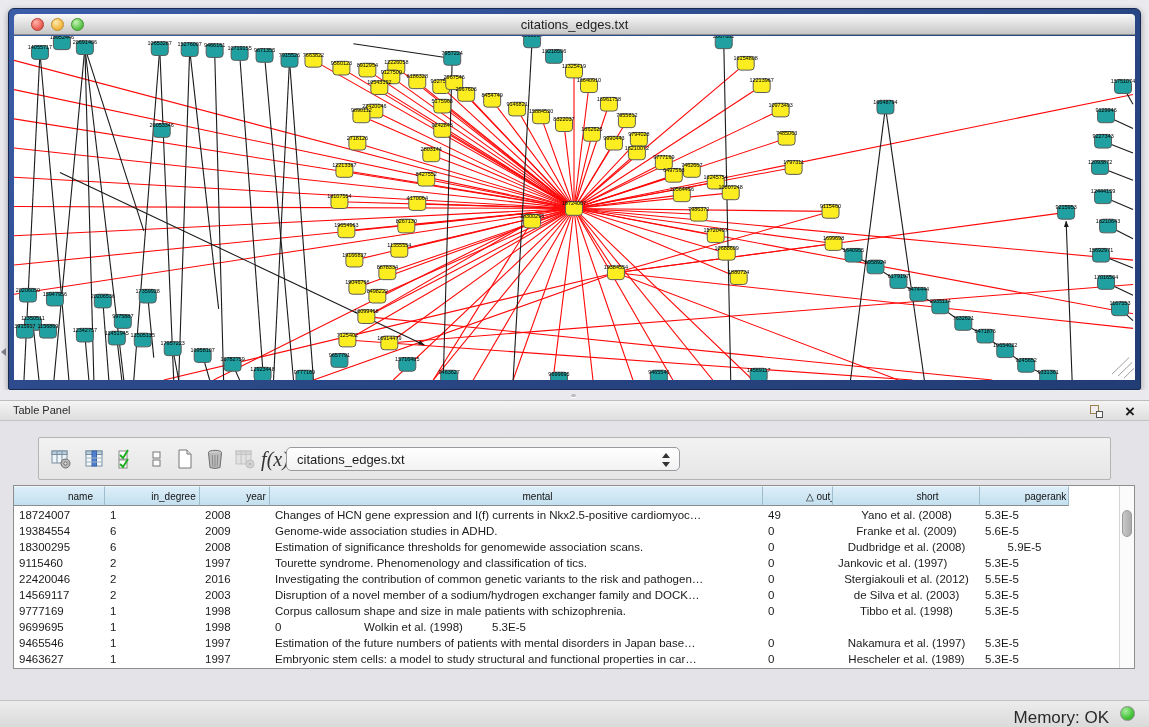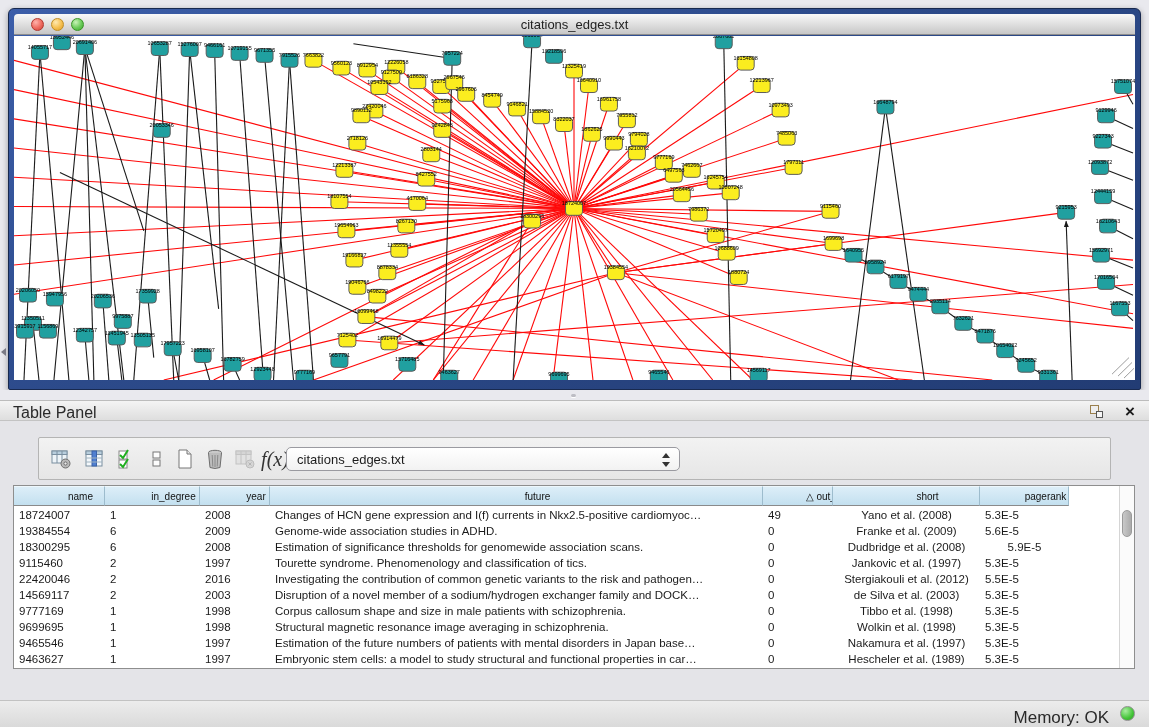--- a/index.html
+++ b/index.html
@@ -44,21 +44,21 @@
                border-radius:2px; background:#bdbdc4; box-shadow:0 1px 0 #fff; }
   .collapse-arrow { position:absolute; left:1px; top:348px; width:0; height:0;
      border-top:4px solid transparent; border-bottom:4px solid transparent; border-right:5px solid #7a7a85; }
 
   
   .panel-header {
     position:absolute; left:0; top:400px; width:1149px; height:21px;
     background:linear-gradient(#f4f4f4,#dedede);
     border-top:1px solid #bcbcbc; border-bottom:1px solid #c3c3c3;
   }
-  .panel-header-title { position:absolute; left:13px; top:3px; font-size:16px; color:#2a2a2a; }
+  .panel-header-title { position:absolute; left:13px; top:3px; font-size:11px; color:#2a2a2a; }
   .float-icon { position:absolute; right:46px; top:4px; width:13px; height:13px; cursor:default;}
   .float-icon .sq1 { position:absolute; left:0; top:0; width:9px; height:9px; border:1.5px solid #9a7f4c; background:#eee;}
   .float-icon .sq2 { position:absolute; right:0; bottom:0; width:7px; height:7px; border:1.5px solid #555; background:#f6f6f6;}
   .panel-close { position:absolute; right:14px; top:0px; font-size:17px; font-weight:bold; color:#1a1a1a; line-height:21px;}
 
   .panel-body { position:absolute; left:0; top:421px; width:1149px; height:279px; background:#e4e4e8; }
 
   
   .tp-toolbar {
     position:absolute; left:38px; top:16px; width:1073px; height:43px;
@@ -857,21 +857,21 @@
           <span class="down"></span>
         </span>
     </div>
   </div>
 
   <div class="tp-table">
     <div class="thead" id="thead">
         <div class="th" style="width: 91px;">name</div>
         <div class="th" style="width: 95px;">in_degree</div>
         <div class="th" style="width: 70px;">year</div>
-        <div class="th" style="width: 493px;">future</div>
+        <div class="th" style="width: 493px;">mental</div>
         <div class="th" style="width: 70px;">△ out_de...</div>
         <div class="th" style="width: 147px;">short</div>
         <div class="th" style="width: 89px;">pagerank</div>
       </div>
     <div class="tbody" id="tbody">
         <div class="tr">
           <div class="td" style="width: 91px; text-align: left;">18724007</div>
           <div class="td" style="width: 95px; text-align: left;">1</div>
           <div class="td" style="width: 70px; text-align: left;">2008</div>
           <div class="td" style="width: 493px; text-align: left;">Changes of HCN gene expression and I(f) currents in Nkx2.5-positive cardiomyoc…</div>
@@ -896,21 +896,21 @@
           <div class="td" style="width: 70px; text-align: left;">0</div>
           <div class="td" style="width: 147px; text-align: center;">Dudbridge et al. (2008)</div>
           <div class="td" style="width: 89px; text-align: center;">5.9E-5</div>
         </div>
         <div class="tr">
           <div class="td" style="width: 91px; text-align: left;">9115460</div>
           <div class="td" style="width: 95px; text-align: left;">2</div>
           <div class="td" style="width: 70px; text-align: left;">1997</div>
           <div class="td" style="width: 493px; text-align: left;">Tourette syndrome. Phenomenology and classification of tics.</div>
           <div class="td" style="width: 70px; text-align: left;">0</div>
-          <div class="td" style="width: 147px; text-align: center;">Jankovic et al. (1997)</div>
+          <div class="td" style="width: 147px; ">Jankovic et al. (1997)</div>
           <div class="td" style="width: 89px; text-align: left;">5.3E-5</div>
         </div>
         <div class="tr">
           <div class="td" style="width: 91px; text-align: left;">22420046</div>
           <div class="td" style="width: 95px; text-align: left;">2</div>
           <div class="td" style="width: 70px; text-align: left;">2016</div>
           <div class="td" style="width: 493px; text-align: left;">Investigating the contribution of common genetic variants to the risk and pathogen…</div>
           <div class="td" style="width: 70px; text-align: left;">0</div>
           <div class="td" style="width: 147px; text-align: center;">Stergiakouli et al. (2012)</div>
           <div class="td" style="width: 89px; text-align: left;">5.5E-5</div>
@@ -930,21 +930,20 @@
           <div class="td" style="width: 70px; text-align: left;">1998</div>
           <div class="td" style="width: 493px; text-align: left;">Corpus callosum shape and size in male patients with schizophrenia.</div>
           <div class="td" style="width: 70px; text-align: left;">0</div>
           <div class="td" style="width: 147px; text-align: center;">Tibbo et al. (1998)</div>
           <div class="td" style="width: 89px; text-align: left;">5.3E-5</div>
         </div>
         <div class="tr">
           <div class="td" style="width: 91px; text-align: left;">9699695</div>
           <div class="td" style="width: 95px; text-align: left;">1</div>
           <div class="td" style="width: 70px; text-align: left;">1998</div>
-          <div class="td" style="width: 493px; text-align: left;">Structural magnetic resonance image averaging in schizophrenia.</div>
           <div class="td" style="width: 70px; text-align: left;">0</div>
           <div class="td" style="width: 147px; text-align: center;">Wolkin et al. (1998)</div>
           <div class="td" style="width: 89px; text-align: left;">5.3E-5</div>
         </div>
         <div class="tr">
           <div class="td" style="width: 91px; text-align: left;">9465546</div>
           <div class="td" style="width: 95px; text-align: left;">1</div>
           <div class="td" style="width: 70px; text-align: left;">1997</div>
           <div class="td" style="width: 493px; text-align: left;">Estimation of the future numbers of patients with mental disorders in Japan base…</div>
           <div class="td" style="width: 70px; text-align: left;">0</div>

